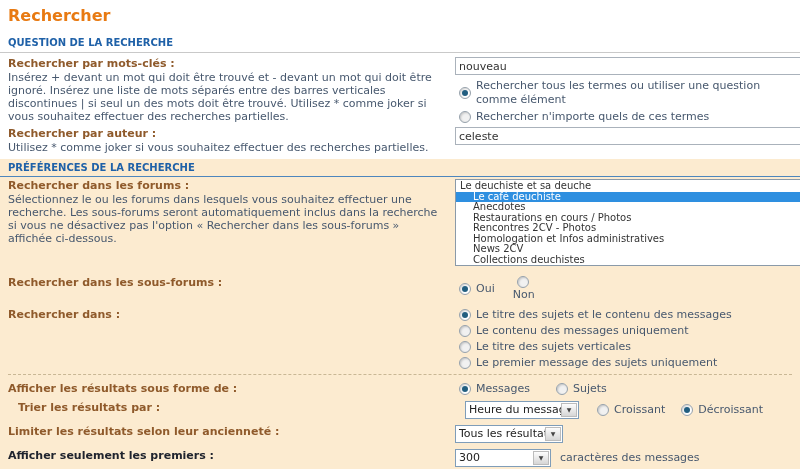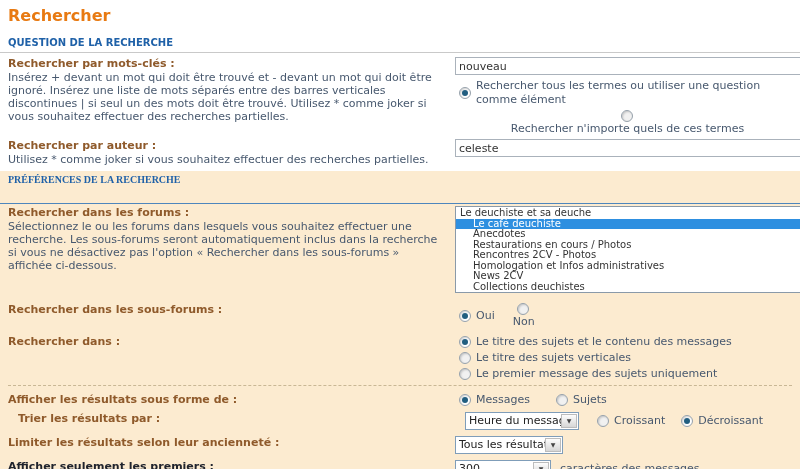--- a/index.html
+++ b/index.html
@@ -4,21 +4,21 @@
 <style>
   html,body{margin:0;padding:0;}
   body{
     width:800px;height:469px;overflow:hidden;background:#fff;
     font-family:"DejaVu Sans","Liberation Sans",sans-serif;
     font-size:11px;color:#47586e;
   }
   .page-title{color:#e87a12;font-size:16px;font-weight:bold;margin:6px 0 0 8px;line-height:19px;}
   .sec-hdr{font-size:10px;font-weight:bold;color:#1f61a8;padding:0 0 3px 8px;line-height:12px;}
   .q-hdr{margin-top:12px;border-bottom:1px solid #c9c9c9;}
-  .p-hdr{padding-top:3px;padding-bottom:17px;border-bottom:1px solid #4d86bd;font-family:Liberation Serif, serif;}
+  .p-hdr{padding-top:3px;padding-bottom:2px;border-bottom:1px solid #4d86bd;}
   .peach{background:#fcebd0;}
   .row{display:flex;align-items:flex-start;}
   .cl{width:455px;box-sizing:border-box;padding:0 12px 0 8px;flex:none;}
   .cr{flex:1;min-width:0;overflow:visible;}
   .lbl{font-weight:bold;color:#8f5a2b;line-height:14px;}
   .lbl-dark{font-weight:bold;color:#20242e;line-height:14px;}
   .expl{line-height:13px;}
   input.txt{
     width:346px;height:14px;border:1px solid #aab2bb;background:#fff;
     font:11px "DejaVu Sans","Liberation Sans",sans-serif;color:#333;padding:1px 3px;display:block;
@@ -53,21 +53,21 @@
   .select .sbtn::after{content:"▼";font-size:6px;color:#444;line-height:6px;}
   .w-sort .sval{width:88px;}
   .w-limit .sval{width:82px;}
   .w-first .sval{width:70px;}
   .btnbar{margin:6px 0 0 505px;display:flex;gap:8px;}
   .btn{
     border:1px solid #808080;background:linear-gradient(#fbfbfb,#e6e6e6);
     padding:2px 9px;font:11px "DejaVu Sans","Liberation Sans",sans-serif;color:#111;line-height:13px;
   }
   .btn.primary{font-weight:bold;}
-  .mt2{margin-top:2px;} .mt3{margin-top:3px;flex-direction:column;} .mt4{margin-top:4px;}
+  .mt2{margin-top:2px;} .mt3{margin-top:3px;} .mt4{margin-top:4px;}
   .inline{display:flex;align-items:center;}
 </style>
 </head>
 <body>
 
 <div class="page-title">Rechercher</div>
 
 <div class="sec-hdr q-hdr">QUESTION DE LA RECHERCHE</div>
 
 <div class="row" style="margin-top:4px;">
@@ -140,20 +140,24 @@
     <div class="cl">
       <div class="lbl">Rechercher dans :</div>
     </div>
     <div class="cr">
       <div class="radio-row">
         <span class="radio checked"></span>
         <span class="rlabel">Le titre des sujets et le contenu des messages</span>
       </div>
       <div class="radio-row mt2">
         <span class="radio"></span>
+        <span class="rlabel">Le contenu des messages uniquement</span>
+      </div>
+      <div class="radio-row mt2">
+        <span class="radio"></span>
         <span class="rlabel">Le titre des sujets verticales</span>
       </div>
       <div class="radio-row mt2">
         <span class="radio"></span>
         <span class="rlabel">Le premier message des sujets uniquement</span>
       </div>
     </div>
   </div>
 
   <div class="divider"></div>

